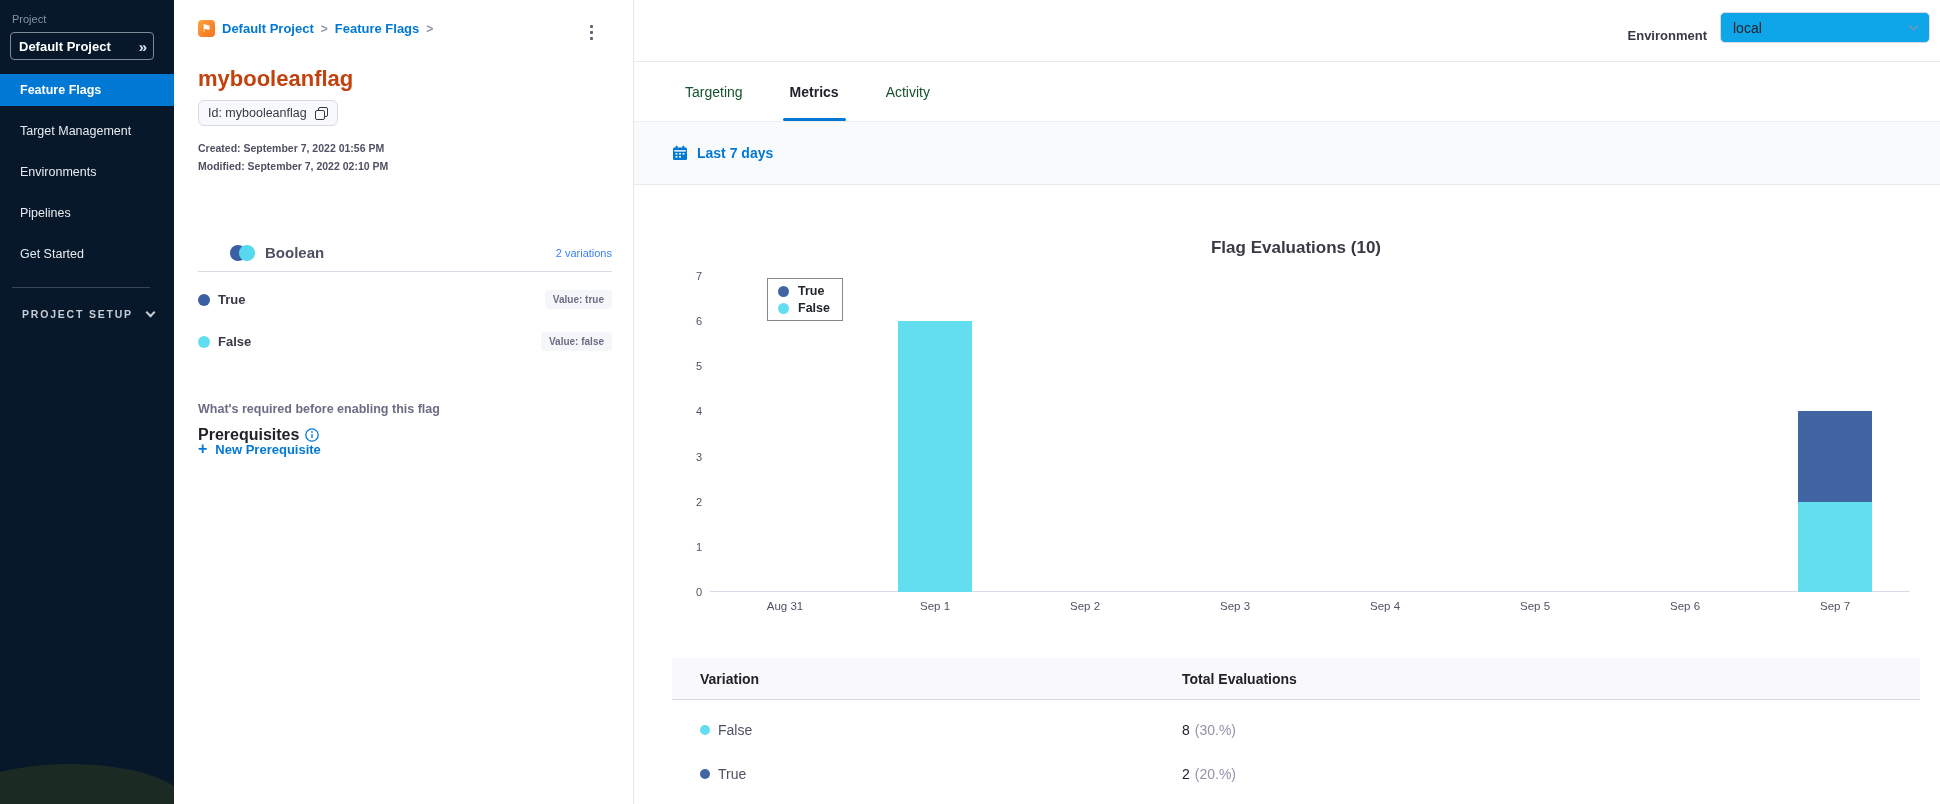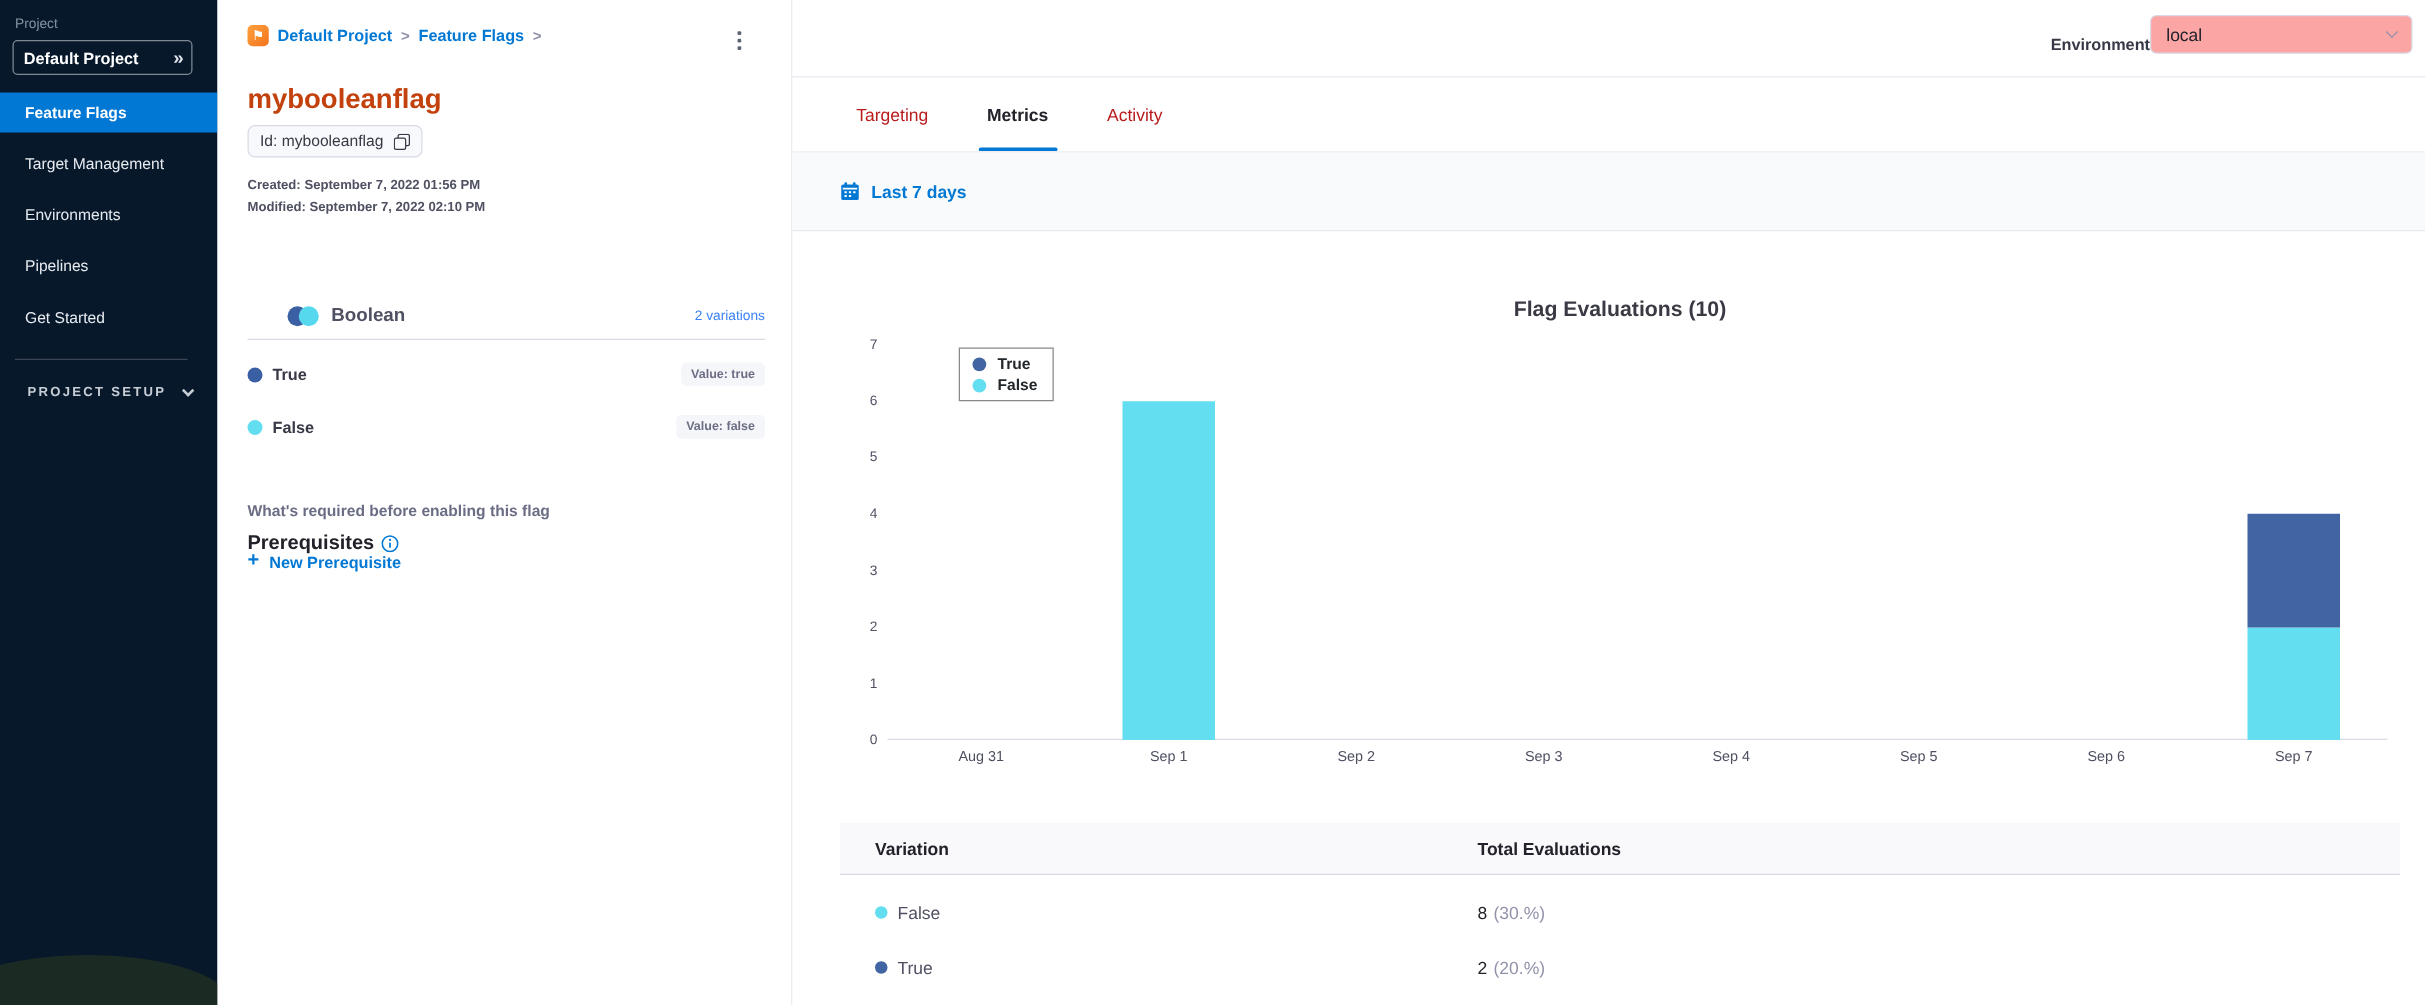--- a/index.html
+++ b/index.html
@@ -70,30 +70,30 @@
   #prereq-head { position:absolute; left:24px; top:378px;margin-top:48px; }
   .prereq-sub { position:absolute; left:24px; top:402px; font-size:12.5px; font-weight:600; color:#6b6d85; }
   .prereq-new { position:absolute; left:24px; top:441px; display:flex; align-items:center; color:#0278d5;
     font-size:13px; font-weight:600; cursor:pointer; }
   .prereq-plus { font-size:16px; font-weight:600; margin-right:8px; margin-top:-1px; }
 
   
   #right { position:absolute; left:634px; top:0; width:1306px; height:804px; background:#fff; }
   #top-header { position:absolute; left:0; top:0; width:1306px; height:62px; border-bottom:1px solid #e8e9ef;
     display:flex; align-items:center; justify-content:flex-end; padding-right:10px; }
-  .env-label { font-size:13px; font-weight:700; color:#383946; margin-top:10px; }
-  .env-select { width:210px; height:31px; border:1px solid #d9dae6; border-radius:5px; background:#fca5a5;
+  .env-label { font-size:13px; font-weight:700; color:#383946; margin-right:13px; margin-top:10px; }
+  .env-select { width:210px; height:31px; border:1px solid #d9dae6; border-radius:5px; background:#0ea5e9;
     display:flex; align-items:center; padding:0 12px; cursor:pointer; margin-top:-6px; }
   .env-value { font-size:14px; color:#22222a; flex:1; }
   .sel-chev { width:7px; height:7px; border-right:1.5px solid #9293ab; border-bottom:1.5px solid #9293ab;
     transform:rotate(45deg); margin-top:-4px; }
 
   #tabs-row { position:absolute; left:0; top:62px; width:1306px; height:59px; display:flex; align-items:center;
     padding-left:44px; gap:33px; }
-  .tab { font-size:14px; color:#b91c1c; cursor:pointer; position:relative; height:59px; display:flex;
+  .tab { font-size:14px; color:#14532d; cursor:pointer; position:relative; height:59px; display:flex;
     align-items:center; padding:0 7px; }
   .tab.active { font-weight:700; color:#22222a; }
   .tab.active::after { content:""; position:absolute; left:0; right:0; bottom:0; height:3px; background:#0278d5; border-radius:2px; }
 
   #date-band { position:absolute; left:0; top:121px; width:1306px; height:64px; background:#f9fafb;
     border-top:1px solid #eceef2; border-bottom:1px solid #e8eaee; display:flex; align-items:center; padding-left:38px; }
   .date-btn { display:flex; align-items:center; color:#0278d5; font-size:14px; font-weight:700; cursor:pointer; }
   .cal-icon { margin-right:9px; display:inline-flex; }
 
   

